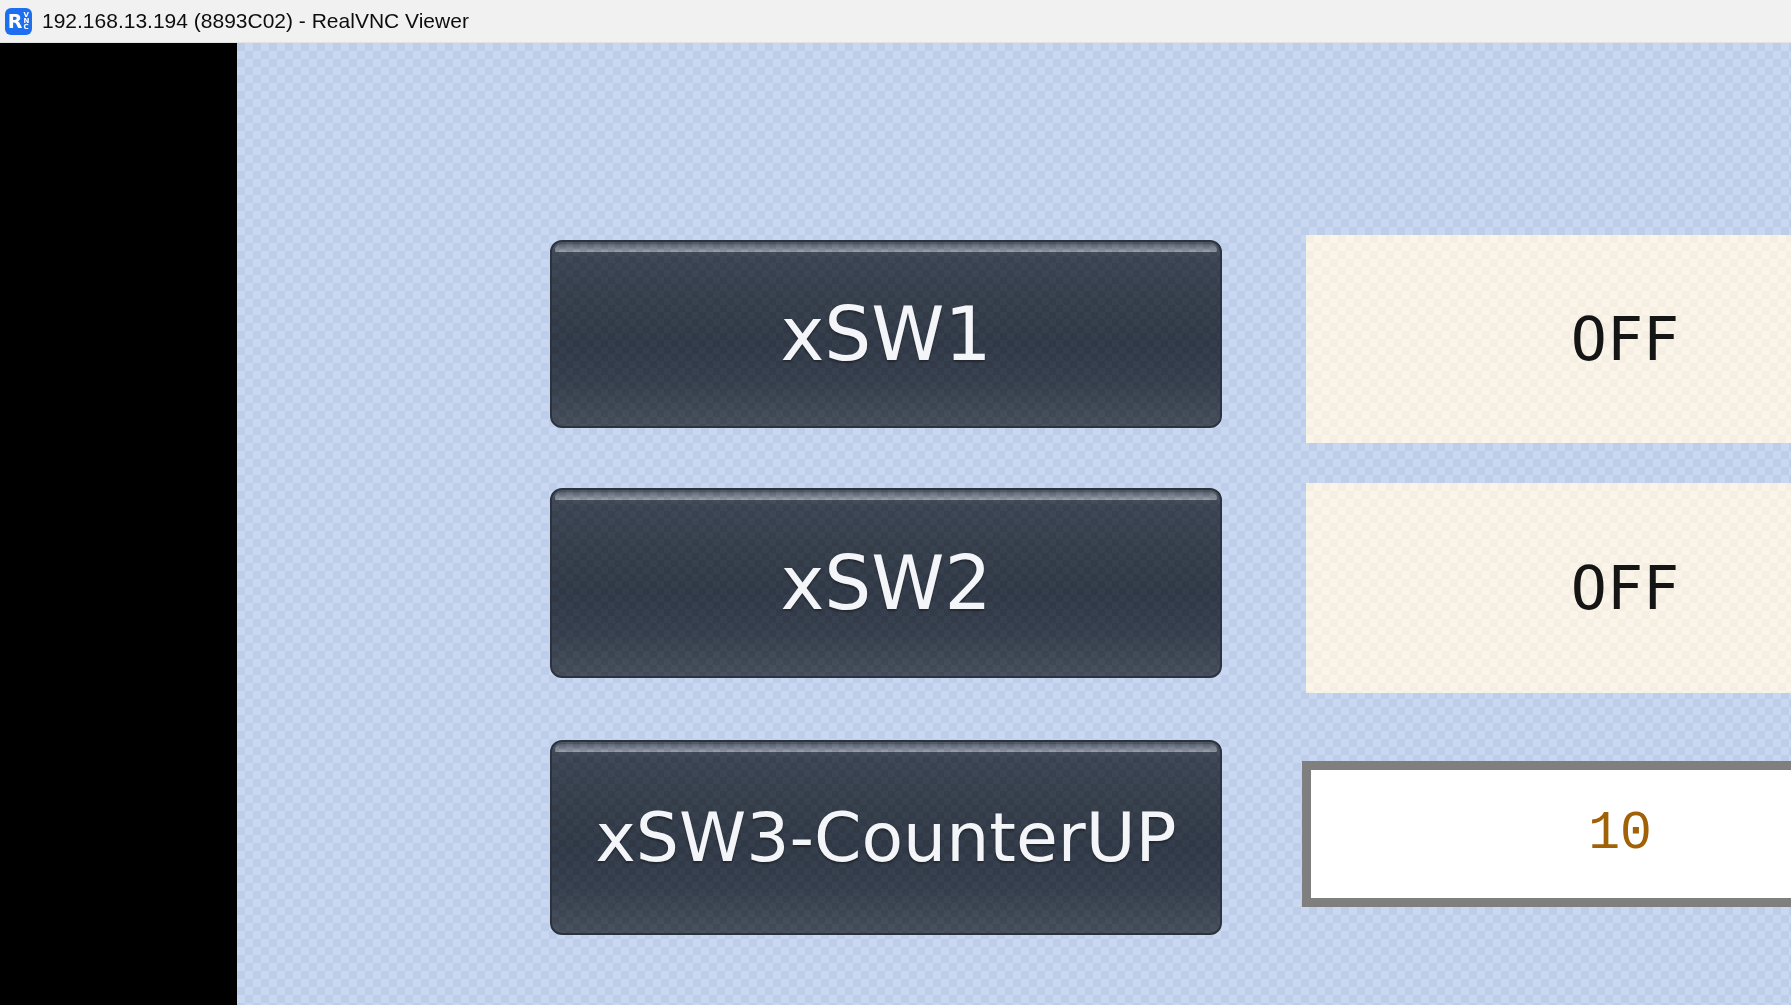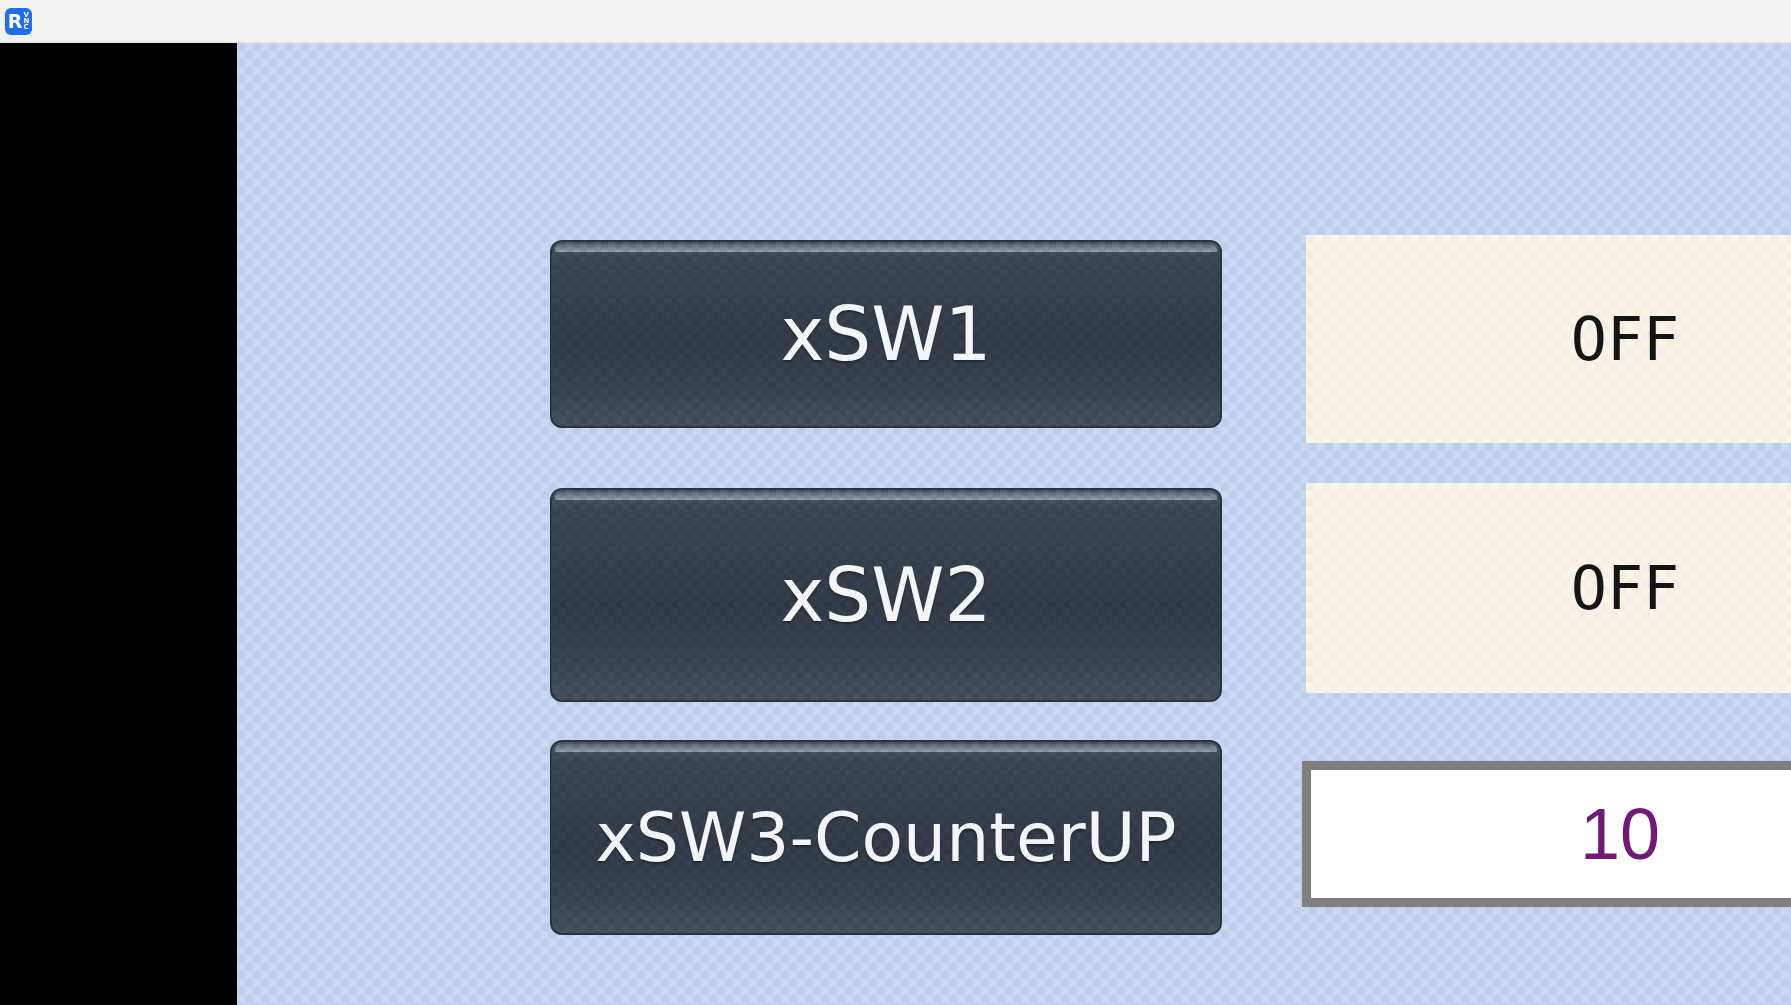--- a/index.html
+++ b/index.html
@@ -70,21 +70,21 @@
     background-position:0 0,0 7px,7px -7px,-7px 0;
     pointer-events:none;
   }
   .hmi-button .btn-label{
     position:relative; z-index:1; color:#f3f5f8;
     font-family:"DejaVu Sans", sans-serif;
     text-shadow:0 2px 2px rgba(0,0,0,.35);
     white-space:nowrap;
   }
   #btn-row-1{ top:197px; height:188px; }
-  #btn-row-2{ top:445px; height:214px; }
+  #btn-row-2{ top:445px; height:190px; }
   #btn-row-3{ top:697px; height:195px; }
   #btn-row-1 .btn-label, #btn-row-2 .btn-label{ font-size:74px; }
   #btn-row-3 .btn-label{ font-size:68px; }
 
   
   .hmi-indicator{
     position:absolute; left:1069px; width:638px;
     background-color:#f5efe3;
     background-image:
       linear-gradient(45deg,#faf4e9 25%,transparent 25%),
@@ -103,36 +103,37 @@
   }
 
   
   .hmi-numeric{
     position:absolute; left:1065px; top:718px; width:636px; height:146px;
     background:#ffffff; border:9px solid #7f7f7f;
     display:flex; align-items:center; justify-content:center;
     cursor:pointer;
   }
   .hmi-numeric .num-value{
-    font-family:Liberation Sans, sans-serif;
-    font-size:72px; color:#701a75; line-height:1;
+    font-family:Liberation Mono, monospace;
+    font-size:53px; color:#a16207; line-height:1;
   }
 </style>
 </head>
 <body>
 
 <div class="titlebar">
   <div class="vnc-icon">
     <span class="big-letter">R</span>
     <span class="stack">
         <span>V</span>
         <span>N</span>
         <span>C</span>
       </span>
   </div>
+  <span class="title-text">192.168.13.194 (8893C02) - RealVNC Viewer</span>
 </div>
 
 <div class="remote">
 
   <div class="black-strip"></div>
 
   <div class="hmi-screen">
 
     <div class="hmi-button" id="btn-row-1">
       <span class="btn-label">xSW1</span>

